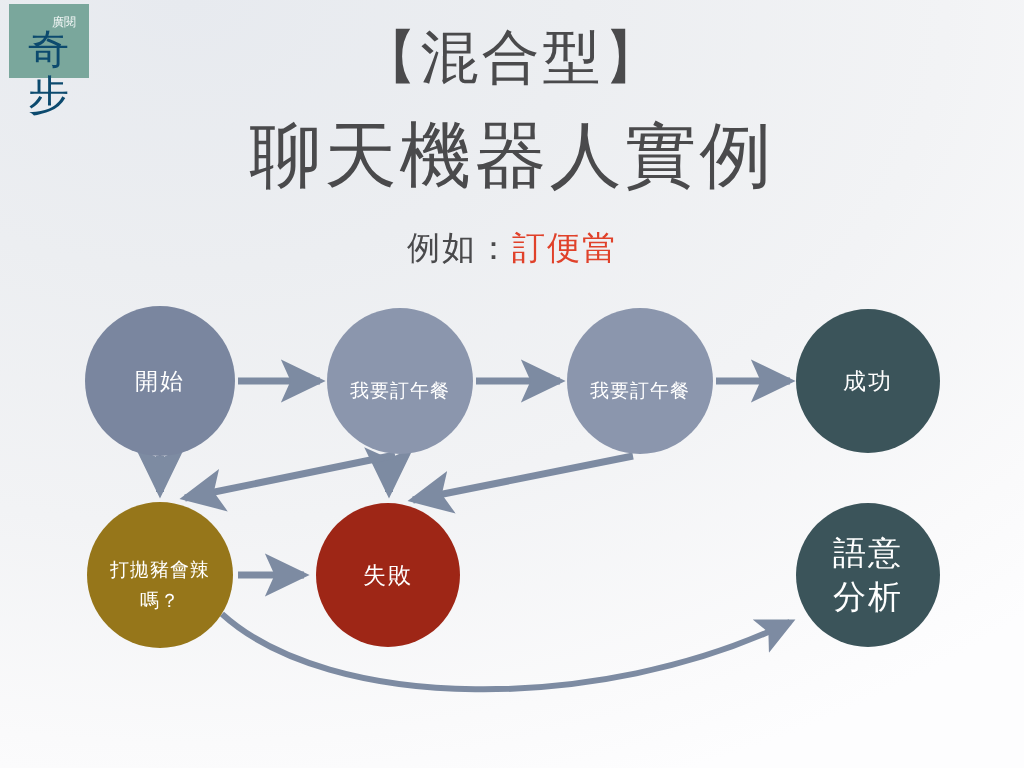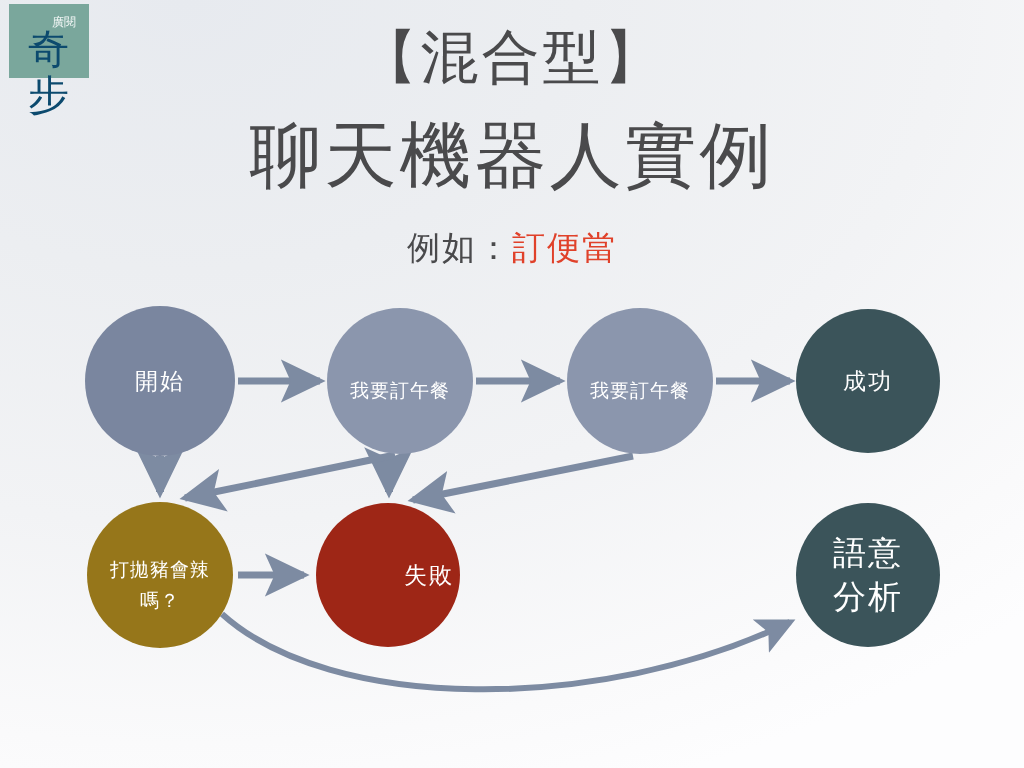--- a/index.html
+++ b/index.html
@@ -175,21 +175,21 @@
 
     <div class="node big" style="left:796px; top:309px; width:144px; height:144px; background:#3b545a;">
       <span class="node-label">成功</span>
     </div>
 
     <div class="node small multi" style="left:87px;  top:502px; width:146px; height:146px; background:#96761a;">
       <span class="node-label">打拋豬會辣
 嗎？</span>
     </div>
 
-    <div class="node big" style="left:316px; top:503px; width:144px; height:144px; background:#9e2616;text-align:right;">
+    <div class="node big" style="left:316px; top:503px; width:144px; height:144px; background:#9e2616;">
       <span class="node-label">失敗</span>
     </div>
 
     <div class="node big multi" style="left:796px; top:503px; width:144px; height:144px; background:#3b545a;text-align:center;">
       <span class="node-label">語意
 分析</span>
     </div>
 
   </div>
 </div>

